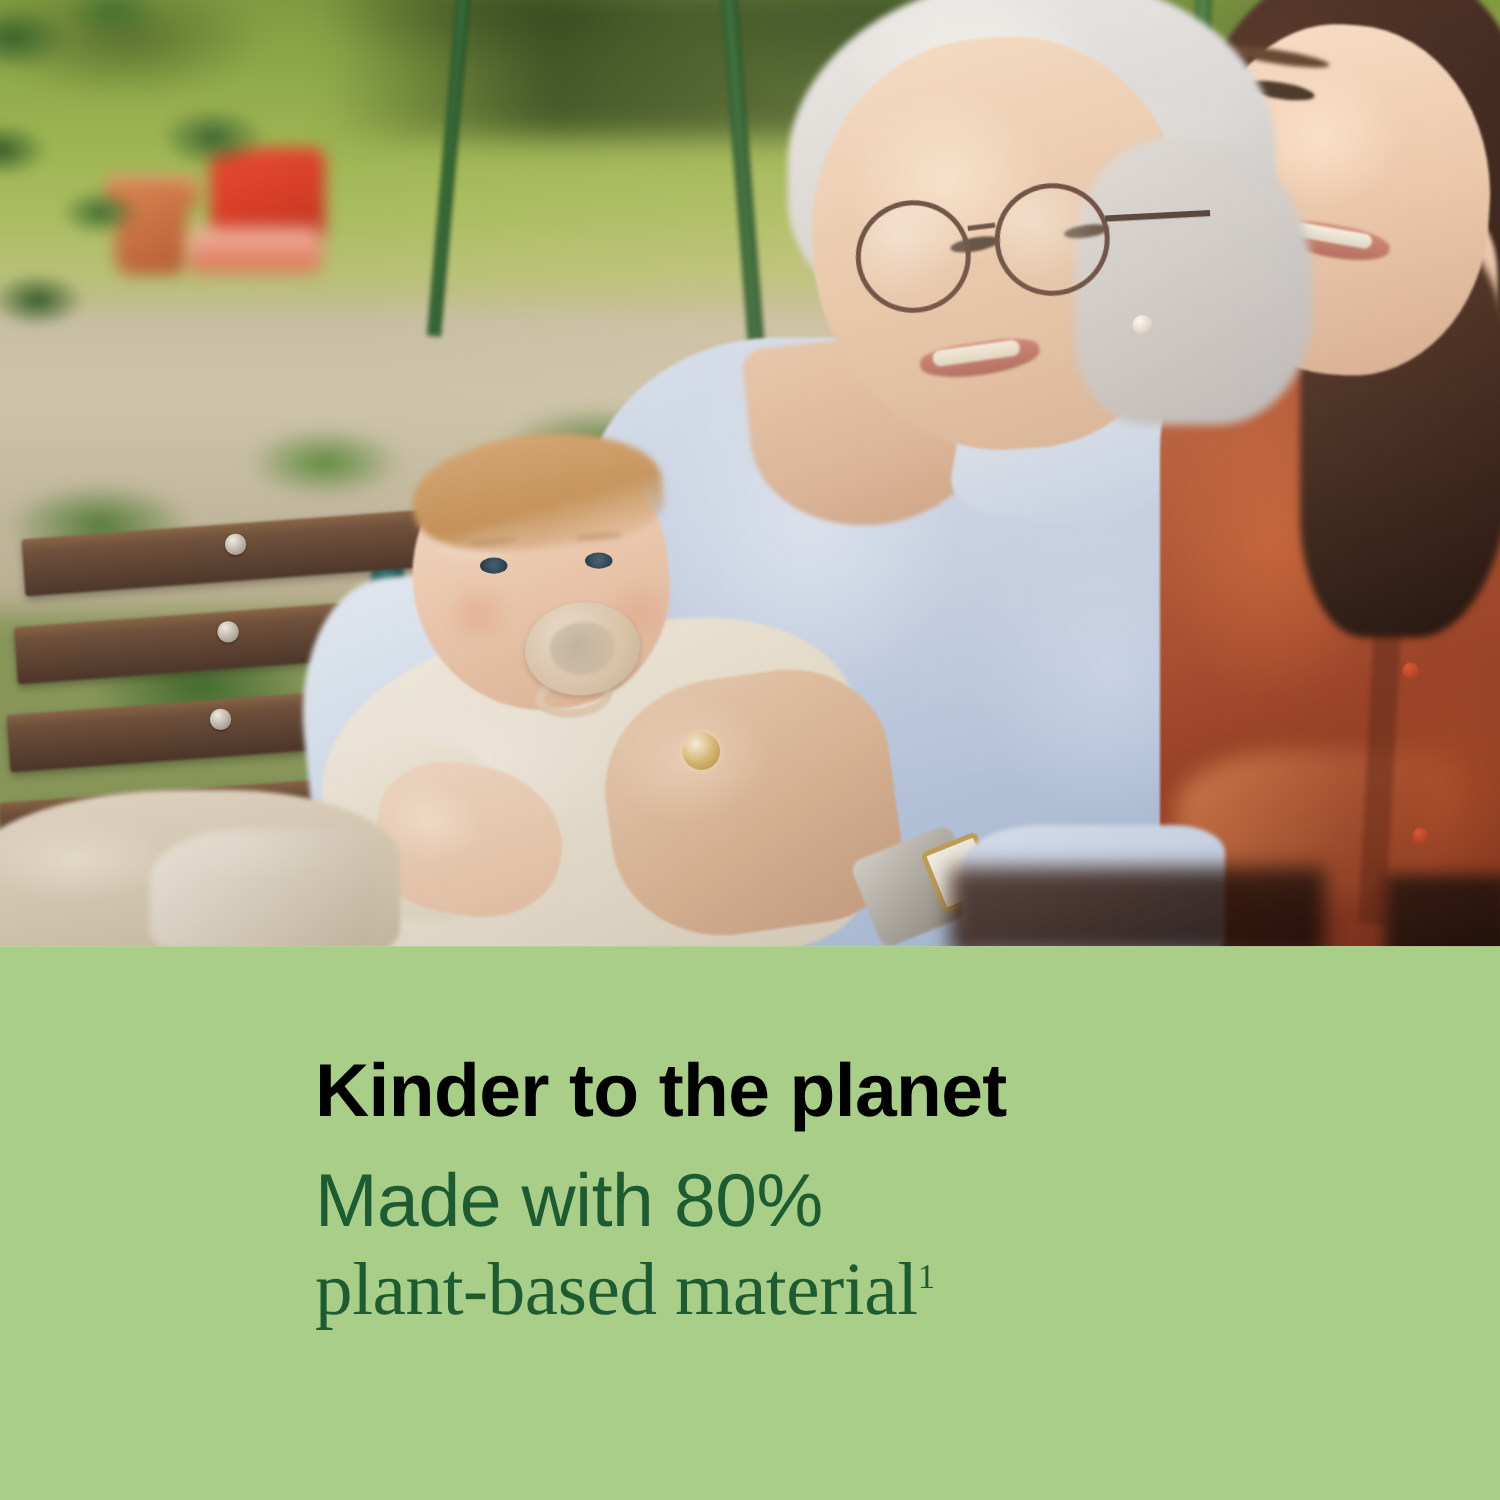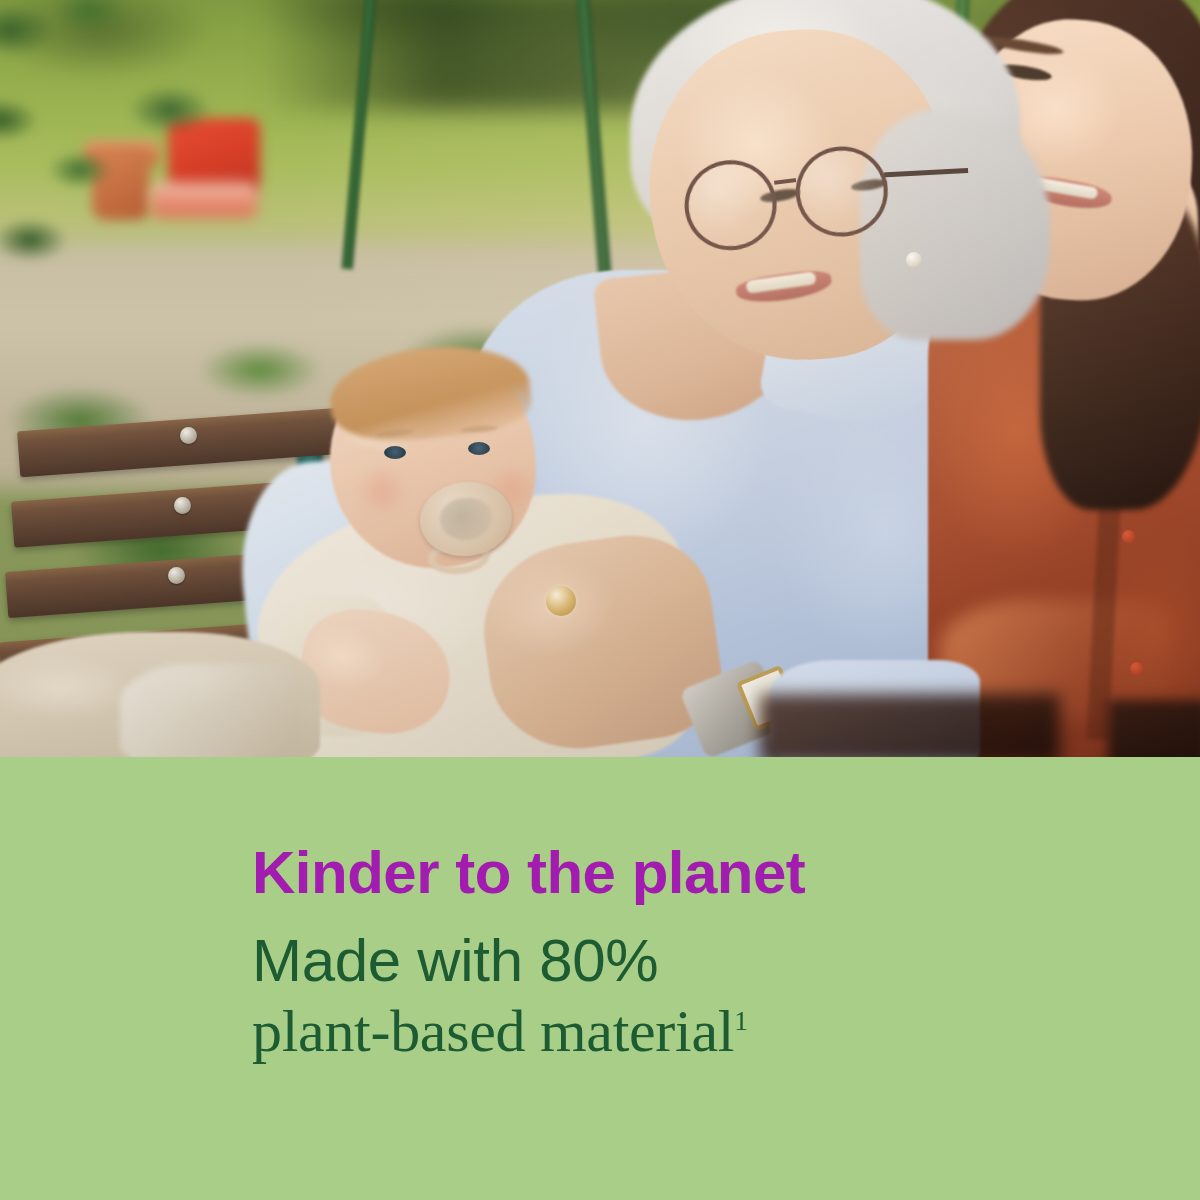--- a/index.html
+++ b/index.html
@@ -415,21 +415,21 @@
   
   .band{
     position:absolute; left:0; top:757px; width:1200px; height:443px;
     background:#a9ce88;
   }
   .copy{
     position:absolute; left:252px; top:86px; width:900px;
   }
   .headline{
     font-size:60px; font-weight:700; line-height:1.0;
-    color:#a21caf; letter-spacing:-.5px; white-space:nowrap;
+    color:#000000; letter-spacing:-.5px; white-space:nowrap;
   }
   .subline{
     font-size:60px; font-weight:400; line-height:1.19;
     color:#1d5c33; letter-spacing:-.3px; margin-top:22px;
   }
   .subline .l2{ display:block;margin-top:22px; }
   .subline .l3{ display:block;font-family:Liberation Serif, serif; }
   sup{ font-size:.46em; vertical-align:super; line-height:0; }
 </style>
 </head>

